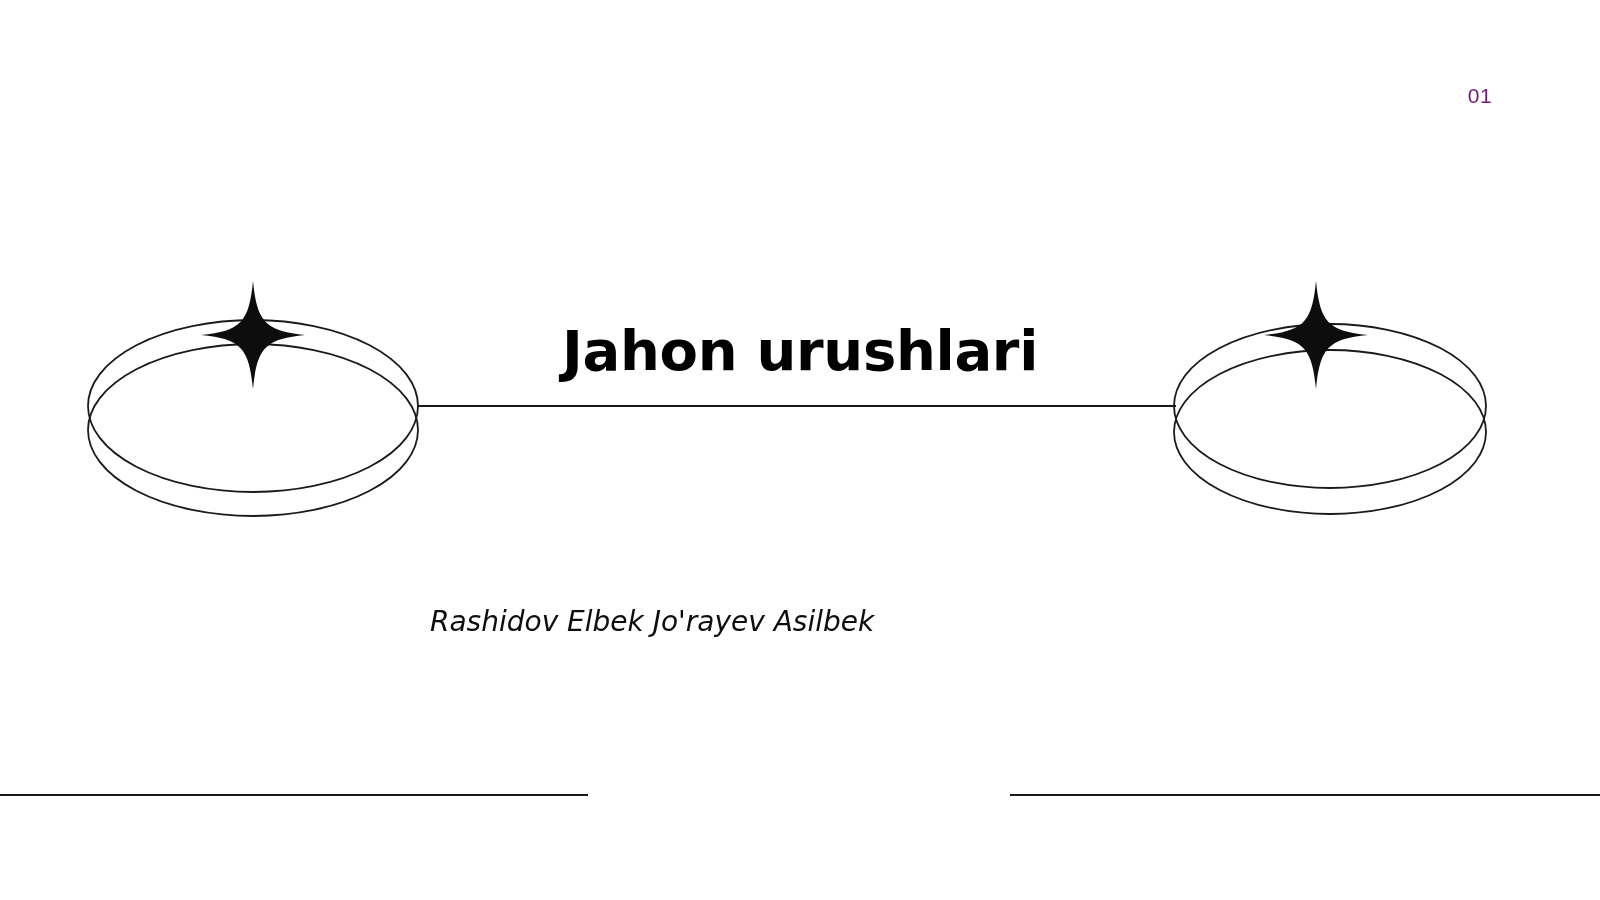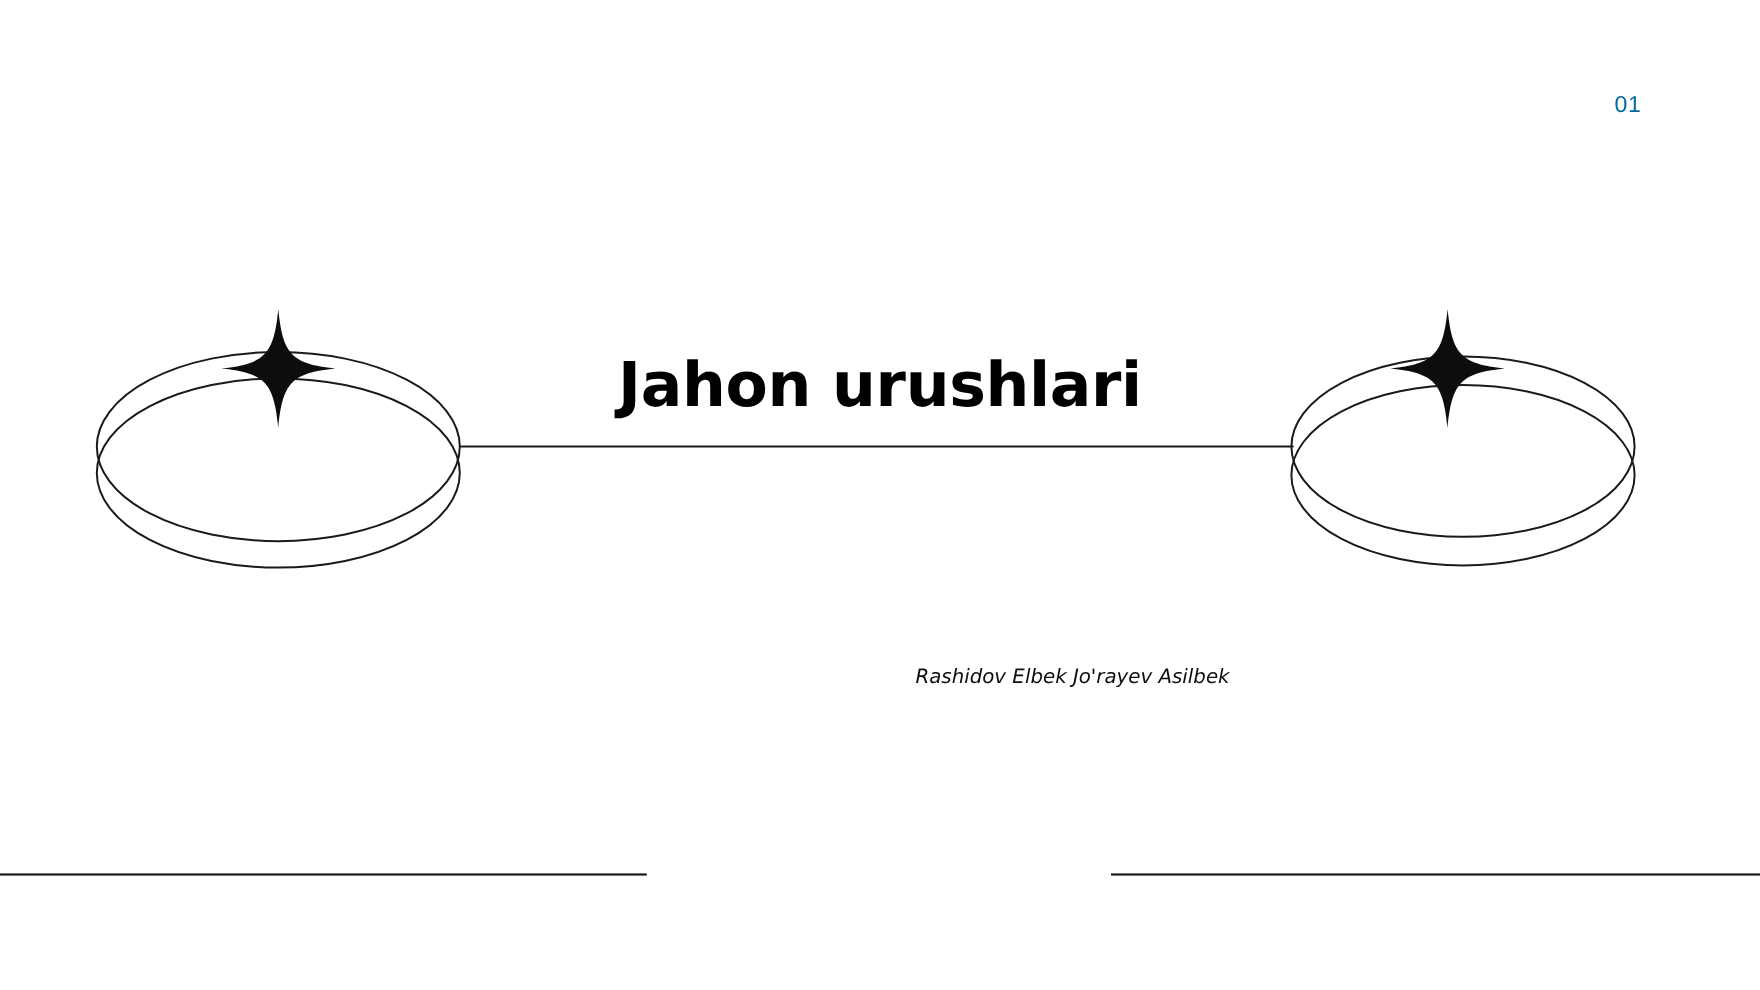--- a/index.html
+++ b/index.html
@@ -23,21 +23,21 @@
   .page-number {
     position: absolute;
     left: 1450px;
     top: 84px;
     width: 60px;
     text-align: center;
     font-family: "Liberation Sans", sans-serif;
     font-size: 21px;
     font-weight: 400;
     letter-spacing: 0.5px;
-    color: #0369a1;
+    color: #701a75;
     user-select: none;
   }
 
   
   .title {
     position: absolute;
     left: 400px;
     top: 282px;
     width: 800px;
     text-align: center;
@@ -49,23 +49,23 @@
     line-height: 1.1;
     white-space: nowrap;
   }
 
   
   .subtitle {
     position: absolute;
     left: 430px;
     top: 605px;
     width: 1090px;
-    text-align: center;
+    text-align: left;
     font-family: "DejaVu Sans", "Liberation Sans", sans-serif;
-    font-size: 18px;
+    font-size: 28px;
     font-style: italic;
     font-weight: 400;
     color: #0d0d0d;
     white-space: nowrap;
   }
 
   
   .deco-layer {
     position: absolute;
     left: 0;

